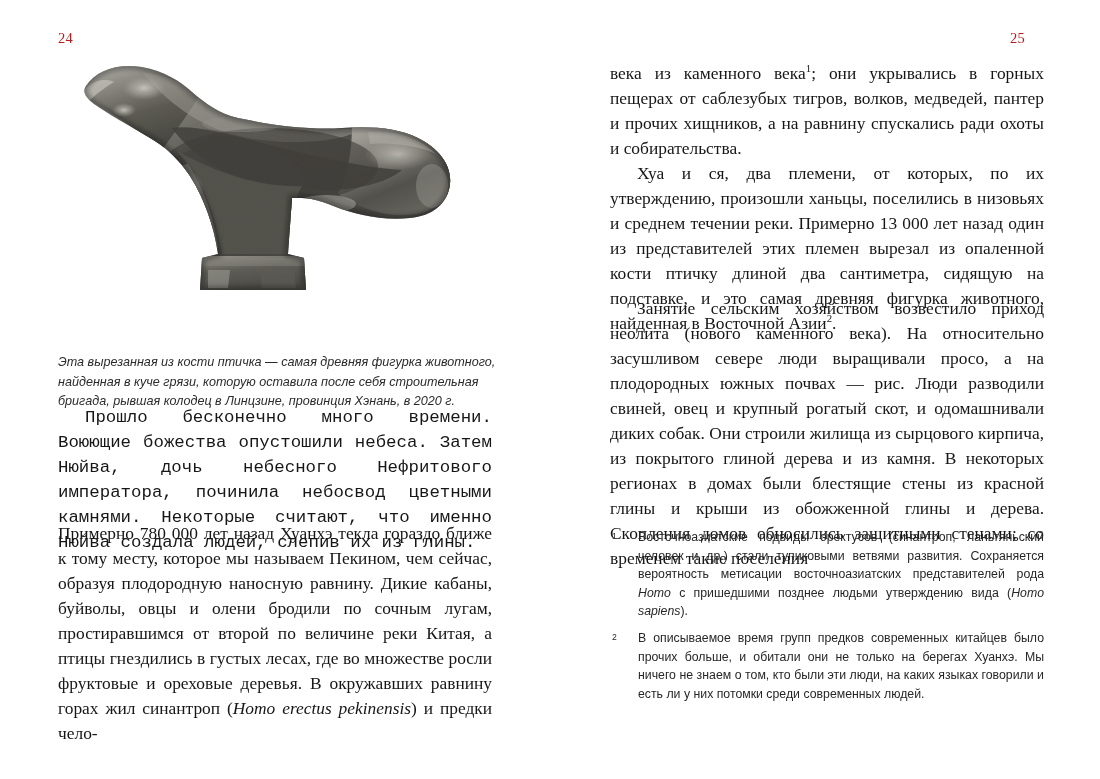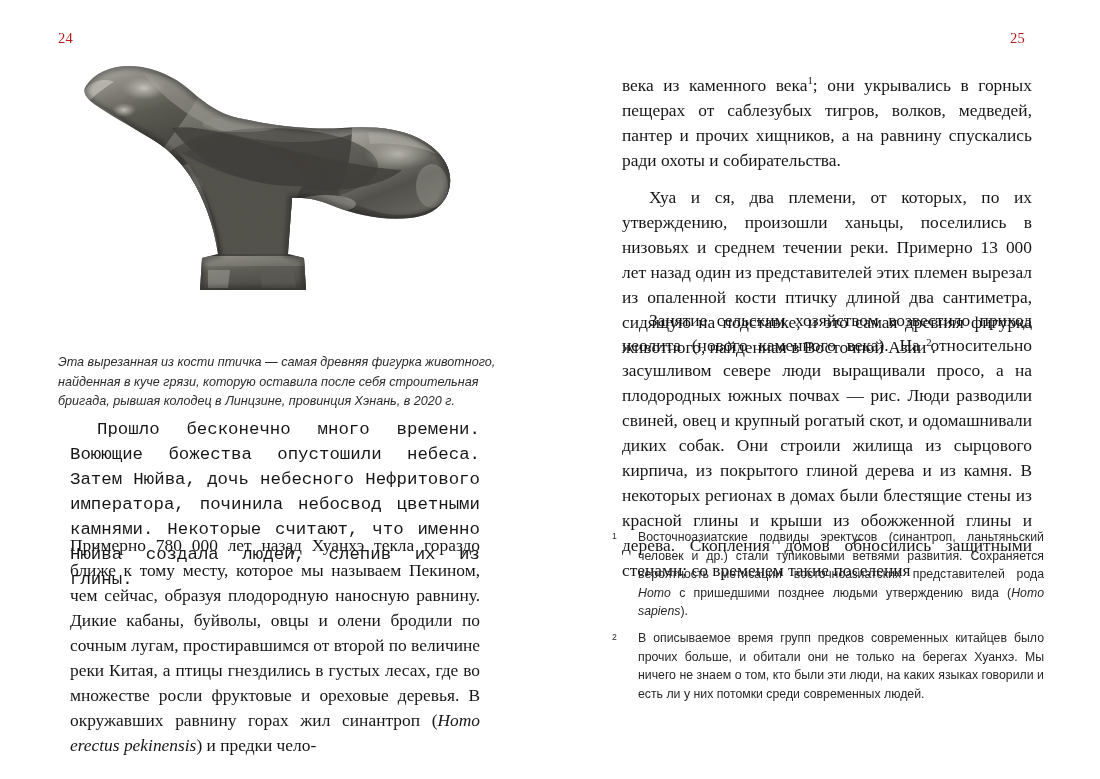--- a/index.html
+++ b/index.html
@@ -69,21 +69,21 @@
   .body-block {
     position: absolute;
     width: 434px;
     font-size: 17.4px;
     line-height: 25.05px;
     text-align: justify;
     text-justify: inter-word;
     hyphens: manual;
     color: #161616;
   }
-  .body-block p { margin: 12px; }
+  .body-block p { margin: 0; }
   .body-block p.indent { text-indent: 1.55em; }
 
   #left-para-1 { left: 58px; top: 405px; font-family: Liberation Mono, monospace; }
   #left-para-2 { left: 58px; top: 521px; }
 
   #right-para-1 { left: 610px; top: 61px; }
   #right-para-2 { left: 610px; top: 296px; }
 
   
   .footnotes {

